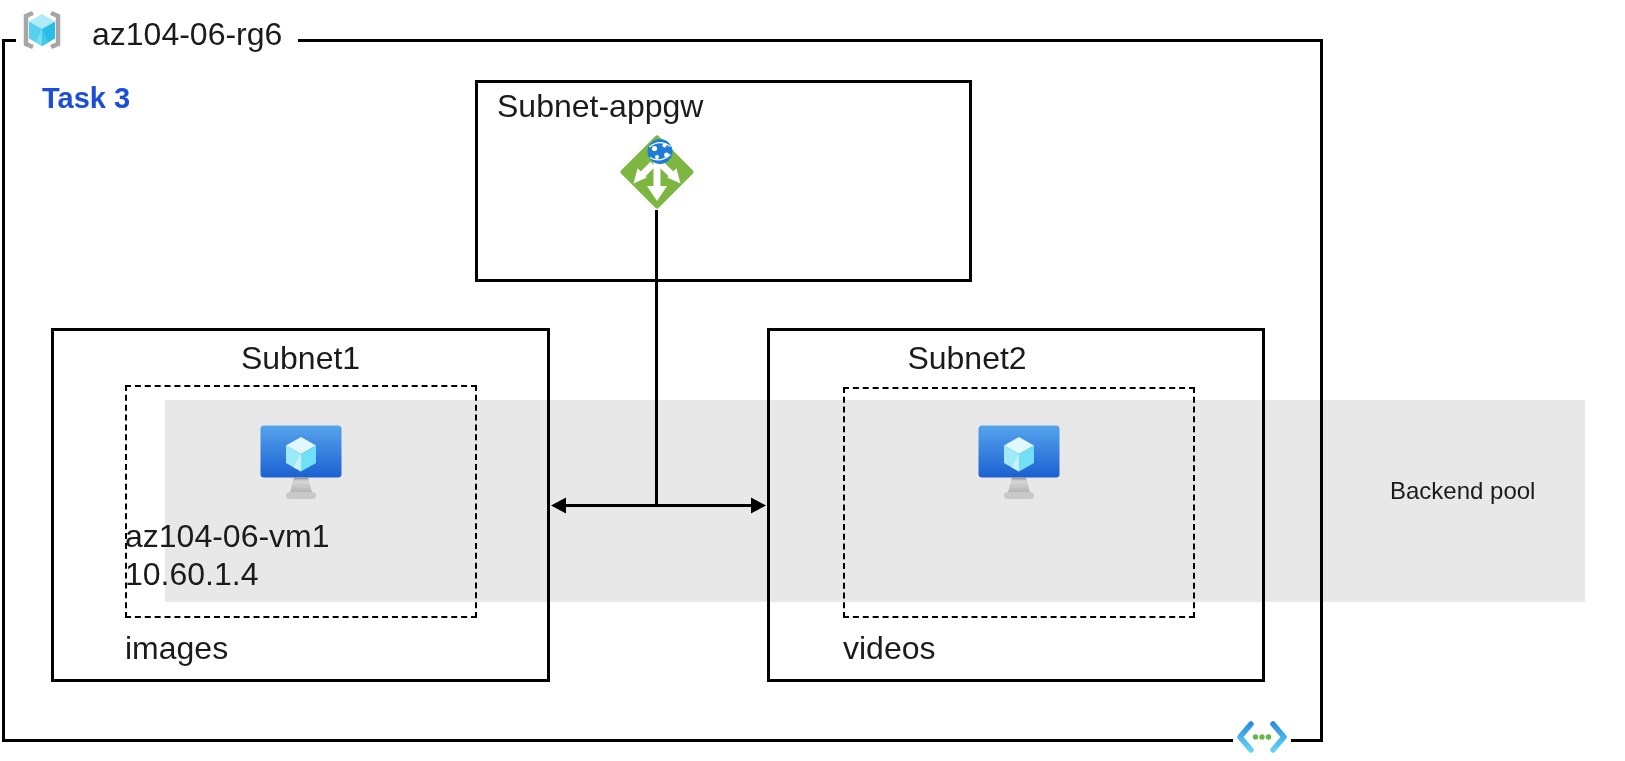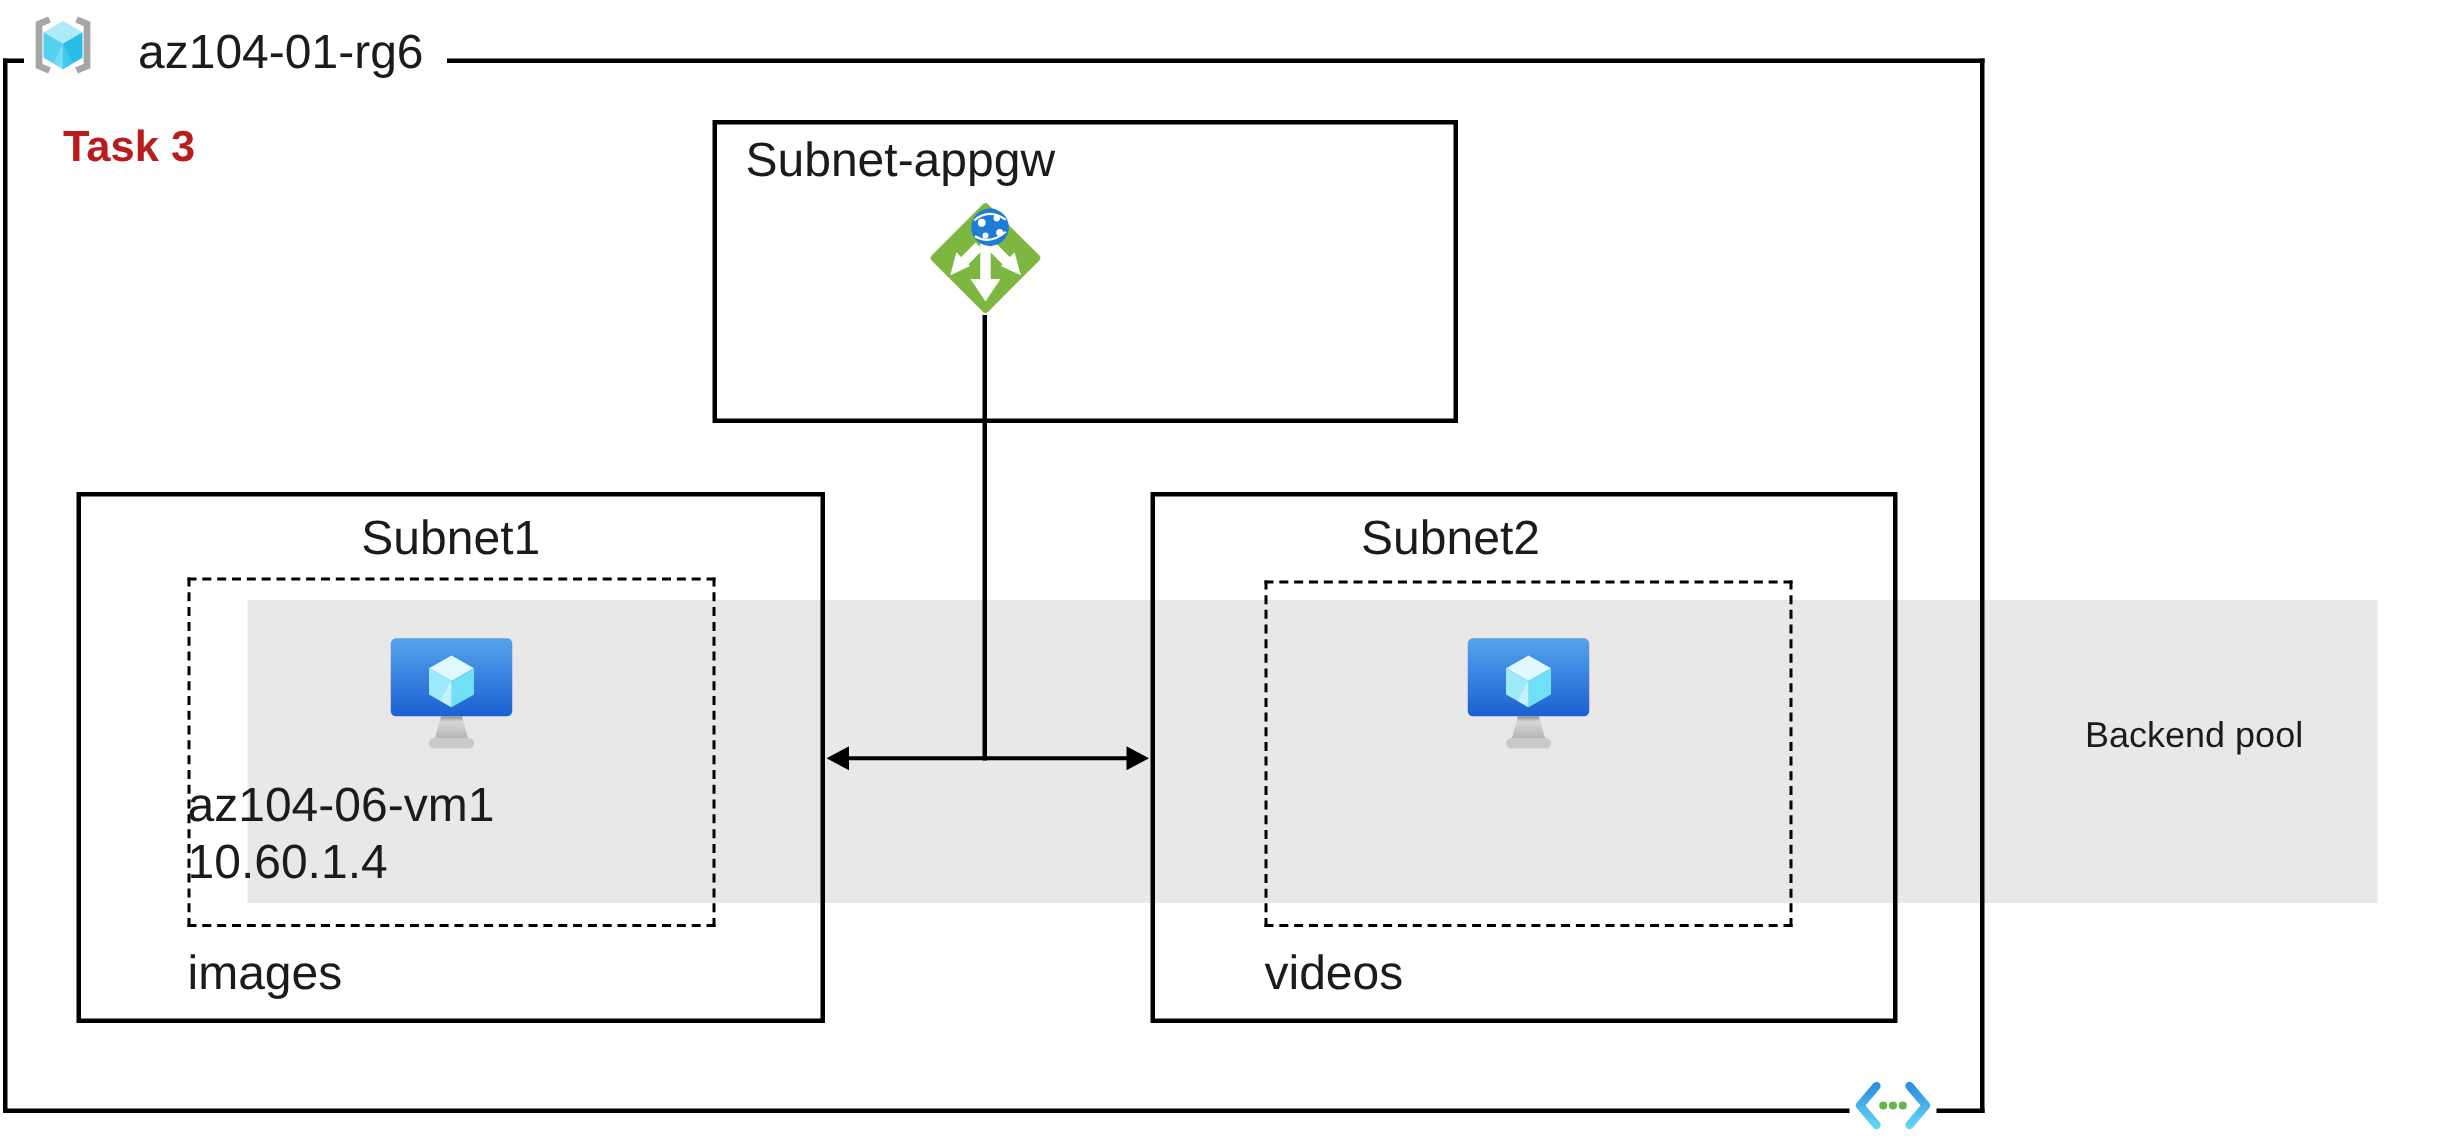--- a/index.html
+++ b/index.html
@@ -7,21 +7,21 @@
     position:relative;width:1625px;height:761px;background:#fff;overflow:hidden;
     font-family:"Liberation Sans",sans-serif;color:#1b1b1b;
   }
   .abs{position:absolute;}
   .hline{position:absolute;background:#000;height:3px;}
   .vline{position:absolute;background:#000;width:3px;}
   .box{position:absolute;border:3px solid #000;background:transparent;box-sizing:border-box;}
   .dashedbox{position:absolute;border:2.5px dashed #000;background:transparent;box-sizing:border-box;}
   .band{position:absolute;left:165px;top:400px;width:1420px;height:202px;background:#E8E8E8;}
   .rg-title{position:absolute;left:92px;top:14px;font-size:32px;line-height:40px;white-space:nowrap;}
-  .task{position:absolute;left:42px;top:83px;font-size:29px;line-height:30px;font-weight:bold;color:#b91c1c;white-space:nowrap;}
+  .task{position:absolute;left:42px;top:83px;font-size:29px;line-height:30px;font-weight:bold;color:#1d4ed8;white-space:nowrap;}
   .appgw-box{left:475px;top:80px;width:497px;height:202px;background:#fff;}
   .appgw-title{position:absolute;left:487px;top:88px;font-size:32px;line-height:36px;white-space:nowrap;margin-left:10px;}
   .appgw-labels{position:absolute;left:713px;top:149px;font-size:32px;line-height:37px;white-space:nowrap;}
   .subnet-title{position:absolute;font-size:32px;line-height:34px;text-align:center;}
   .vm-text{position:absolute;font-size:32px;line-height:38px;text-align:left;}
   .store-label{position:absolute;font-size:32px;line-height:34px;text-align:left;}
   .backend-label{position:absolute;left:1390px;top:470px;font-size:24px;line-height:42px;white-space:nowrap;}
   .vnet-wrap{position:absolute;left:1233px;top:719px;width:58px;height:36px;background:#fff;display:flex;align-items:center;justify-content:center;}
   svg{display:block;}
 </style>
@@ -42,21 +42,21 @@
     <svg width="48" height="40" viewBox="0 0 48 40">
       <path d="M15 3 L8 6 L8 34 L15 37" fill="none" stroke="#A6A6A6" stroke-width="4.5"></path>
       <path d="M33 3 L40 6 L40 34 L33 37" fill="none" stroke="#A6A6A6" stroke-width="4.5"></path>
       <path d="M24 4 L37 11.5 L24 19 L11 11.5 Z" fill="#AEEBF8"></path>
       <path d="M11 11.5 L24 19 L24 36 L11 28.5 Z" fill="#55D0EE"></path>
       <path d="M37 11.5 L24 19 L24 36 L37 28.5 Z" fill="#28BEE8"></path>
       <path d="M24 19 L24 36 L17.5 32.2 Z" fill="#74DCF3"></path>
       <path d="M24 19 L24 36 L30.5 32.2 Z" fill="#3FC9EC"></path>
     </svg>
   </div>
-  <div class="rg-title">az104-01-rg6</div>
+  <div class="rg-title">az104-06-rg6</div>
 
   <div class="task">Task 3</div>
 
   <div class="box appgw-box"></div>
   <div class="appgw-title">Subnet-appgw</div>
 
   <div class="vline" style="left:655px;top:210px;height:297px;"></div>
 
   <div class="abs" style="left:620px;top:135px;">
     <svg width="74" height="78" viewBox="0 0 74 78">

